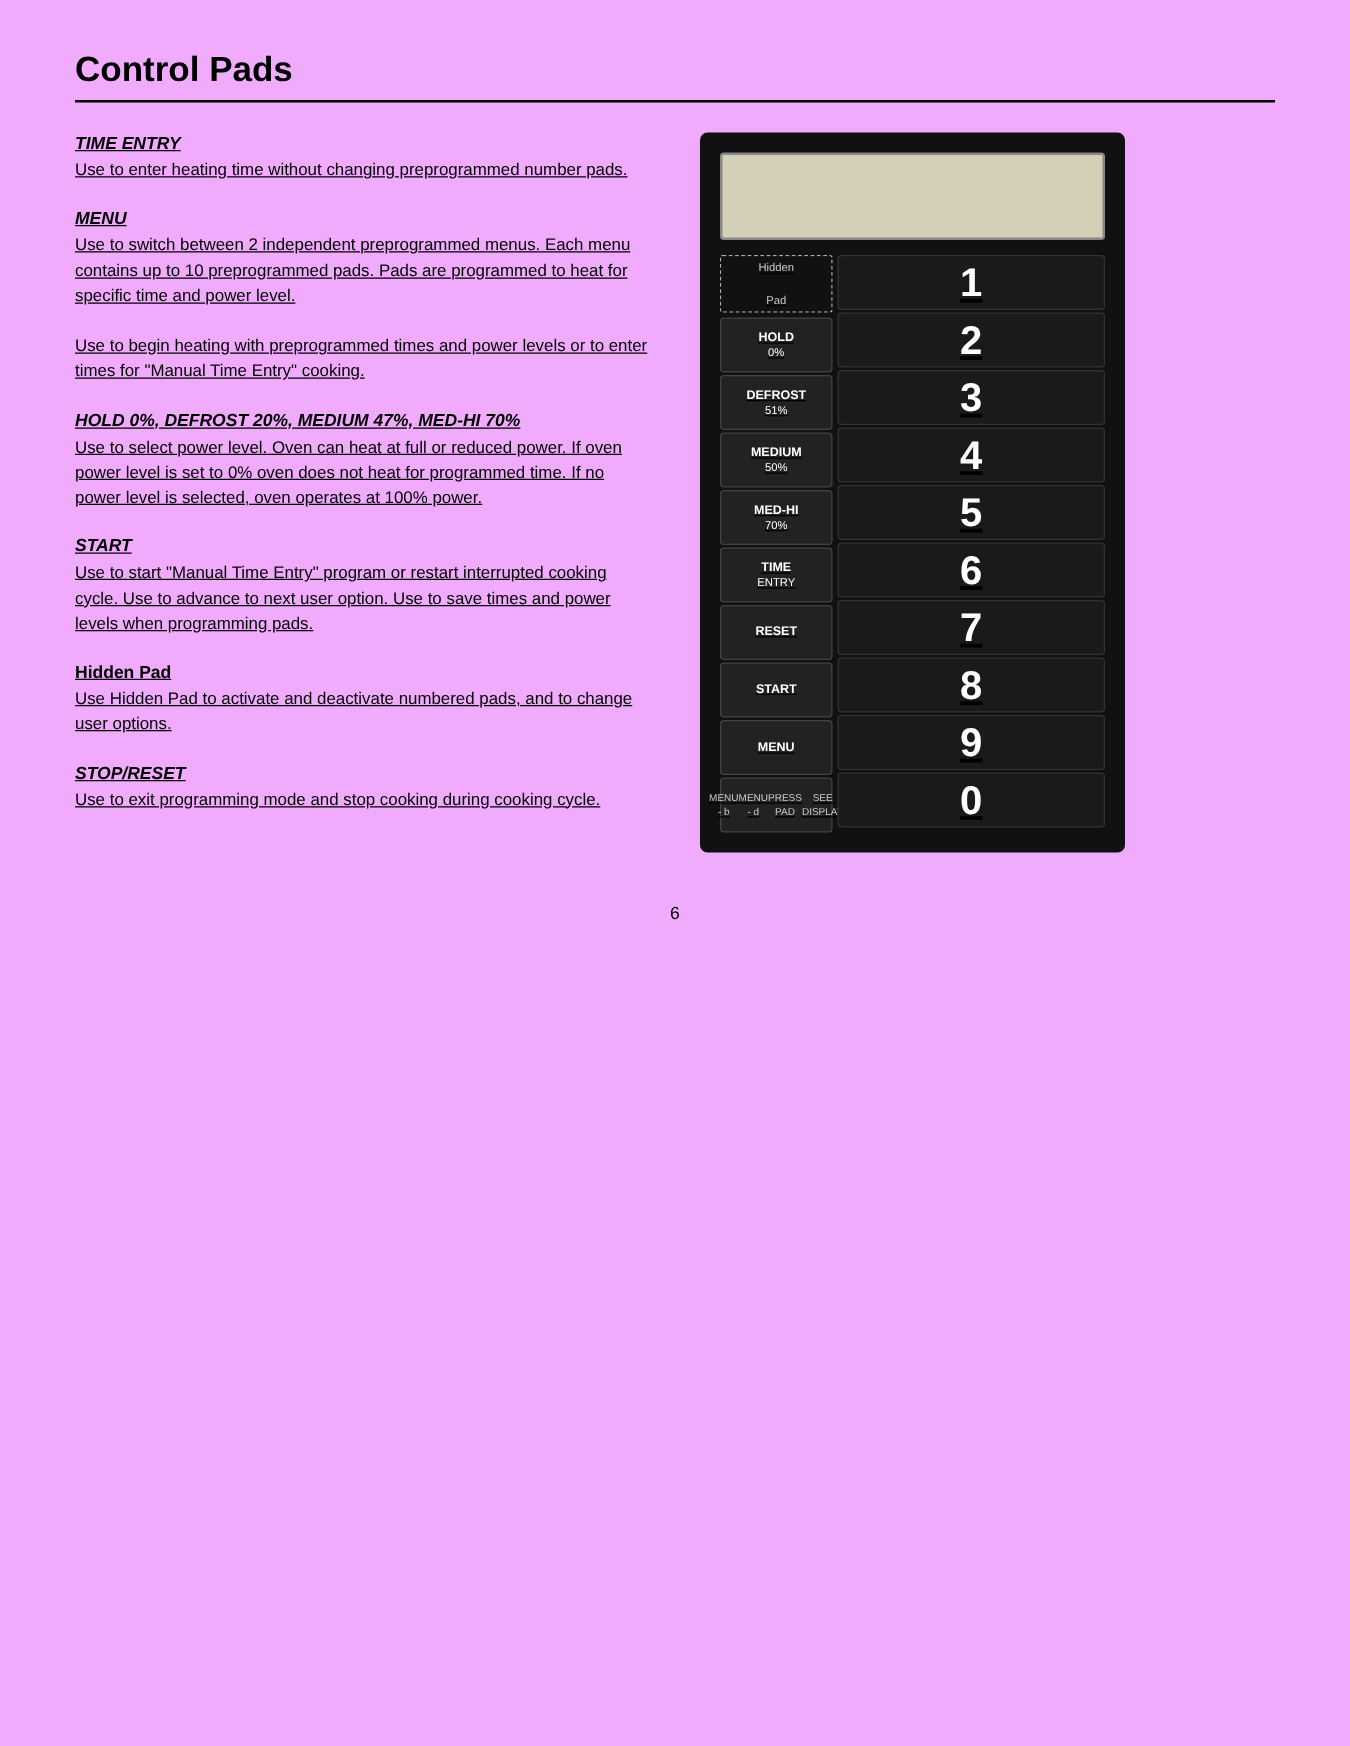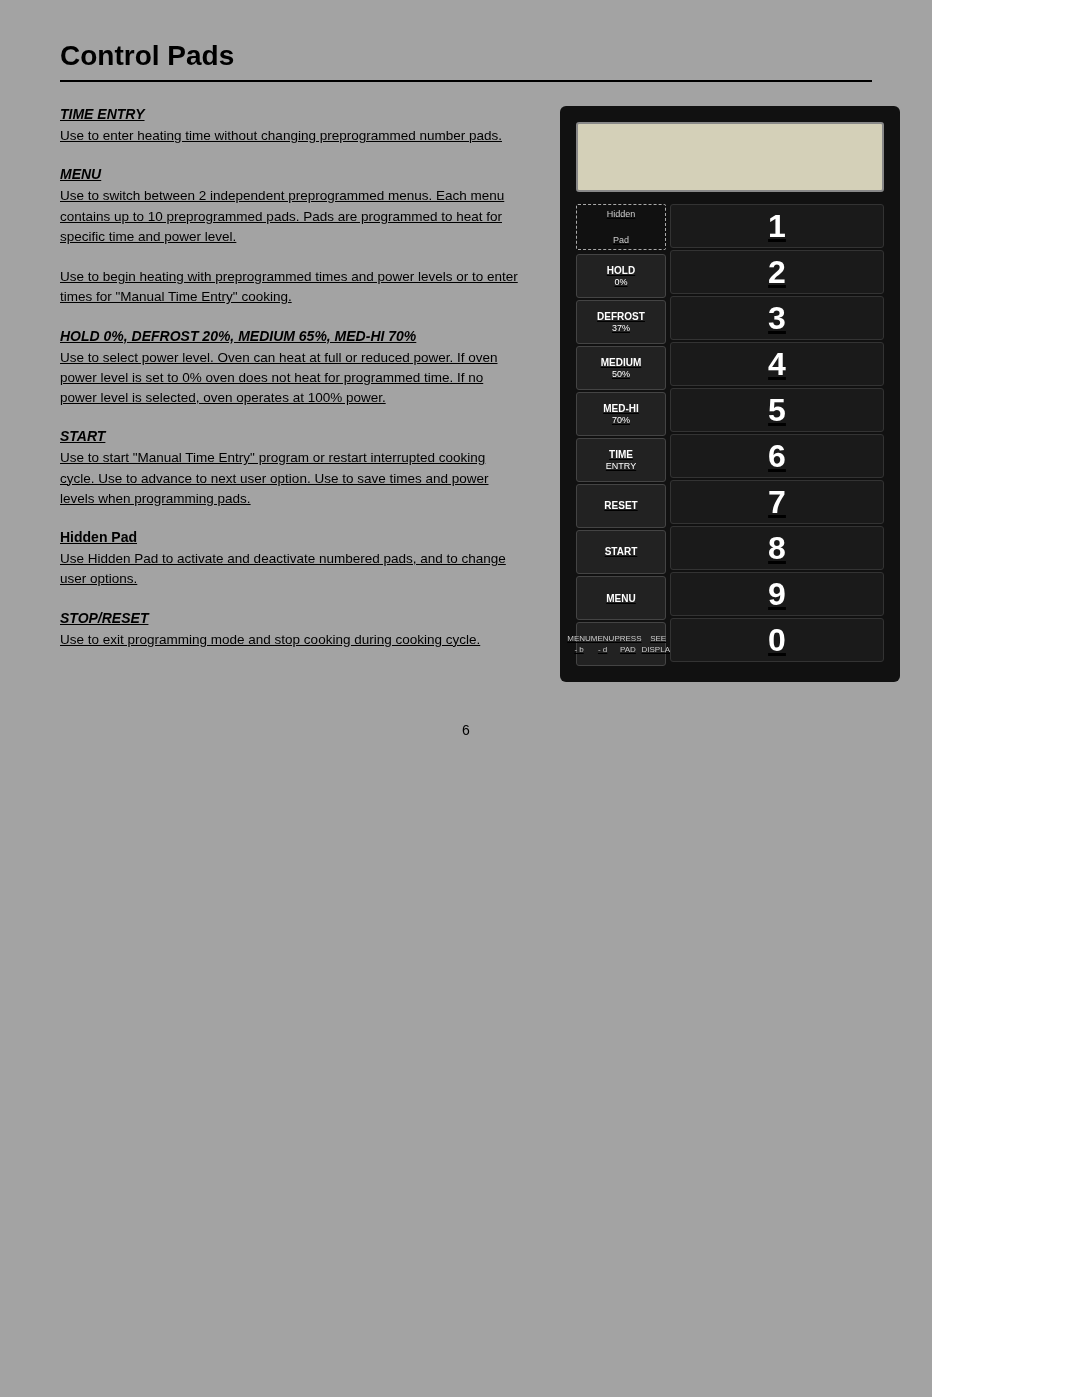--- a/index.html
+++ b/index.html
@@ -5,24 +5,24 @@
     * { box-sizing: border-box; margin: 0; padding: 0; }
     body {
       font-family: Arial, sans-serif;
       background: #ffffff;
       width: 1080px;
       min-height: 1397px;
       position: relative;
     }
 
     .page {
-      width: 932px;
+      width: 1080px;
       min-height: 1397px;
       padding: 40px 60px;
-      background: #a3a3a3;
+      background: #f0abfc;
     }
 
     .page-title {
       font-size: 28px;
       font-weight: bold;
       border-bottom: 2px solid #000;
       padding-bottom: 8px;
       margin-bottom: 24px;
     }
 
@@ -218,21 +218,21 @@
       <div class="section">
         <div class="section-title-italic">MENU</div>
         <div class="section-body">Use to switch between 2 independent preprogrammed menus. Each menu contains up to 10 preprogrammed pads. Pads are programmed to heat for specific time and power level.</div>
       </div>
 
       <div class="section">
         <div class="section-body">Use to begin heating with preprogrammed times and power levels or to enter times for "Manual Time Entry" cooking.</div>
       </div>
 
       <div class="section">
-        <div class="section-title-bold-italic">HOLD 0%, DEFROST 20%, MEDIUM 65%, MED-HI 70%</div>
+        <div class="section-title-bold-italic">HOLD 0%, DEFROST 20%, MEDIUM 47%, MED-HI 70%</div>
         <div class="section-body">Use to select power level. Oven can heat at full or reduced power. If oven power level is set to 0% oven does not heat for programmed time. If no power level is selected, oven operates at 100% power.</div>
       </div>
 
       <div class="section">
         <div class="section-title-italic">START</div>
         <div class="section-body">Use to start "Manual Time Entry" program or restart interrupted cooking cycle. Use to advance to next user option. Use to save times and power levels when programming pads.</div>
       </div>
 
       <div class="section">
         <div class="section-title-bold">Hidden Pad</div>
@@ -259,21 +259,21 @@
               <span>Hidden</span>
               <span>Pad</span>
             </div>
 
             <div class="left-btn">
               <span class="btn-main">HOLD</span>
               <span class="btn-sub">0%</span>
             </div>
             <div class="left-btn">
               <span class="btn-main">DEFROST</span>
-              <span class="btn-sub">37%</span>
+              <span class="btn-sub">51%</span>
             </div>
             <div class="left-btn">
               <span class="btn-main">MEDIUM</span>
               <span class="btn-sub">50%</span>
             </div>
             <div class="left-btn">
               <span class="btn-main">MED-HI</span>
               <span class="btn-sub">70%</span>
             </div>
             <div class="left-btn">

